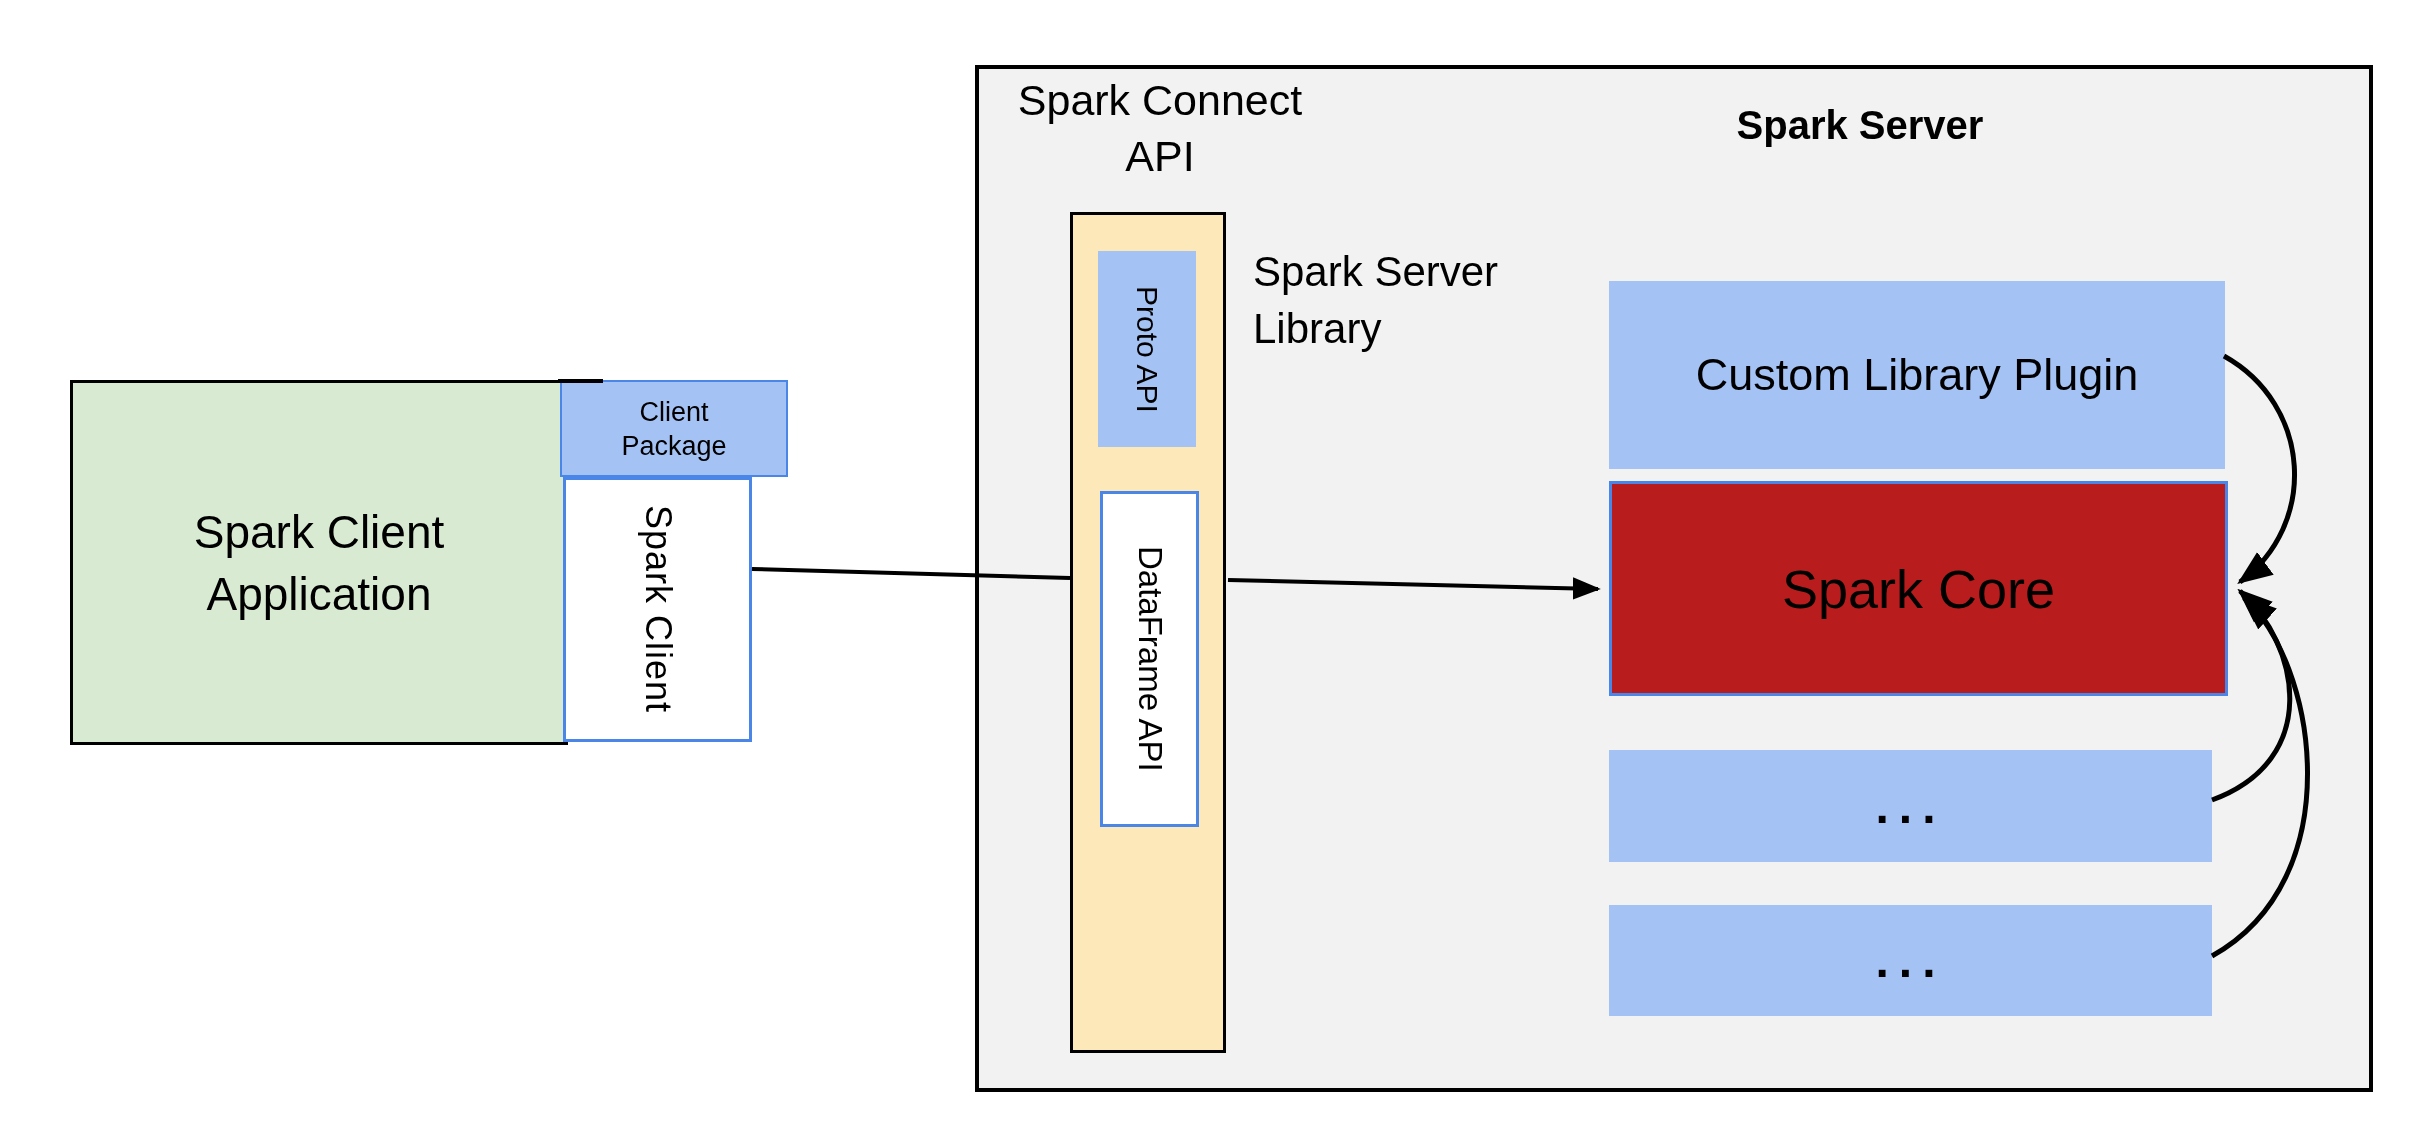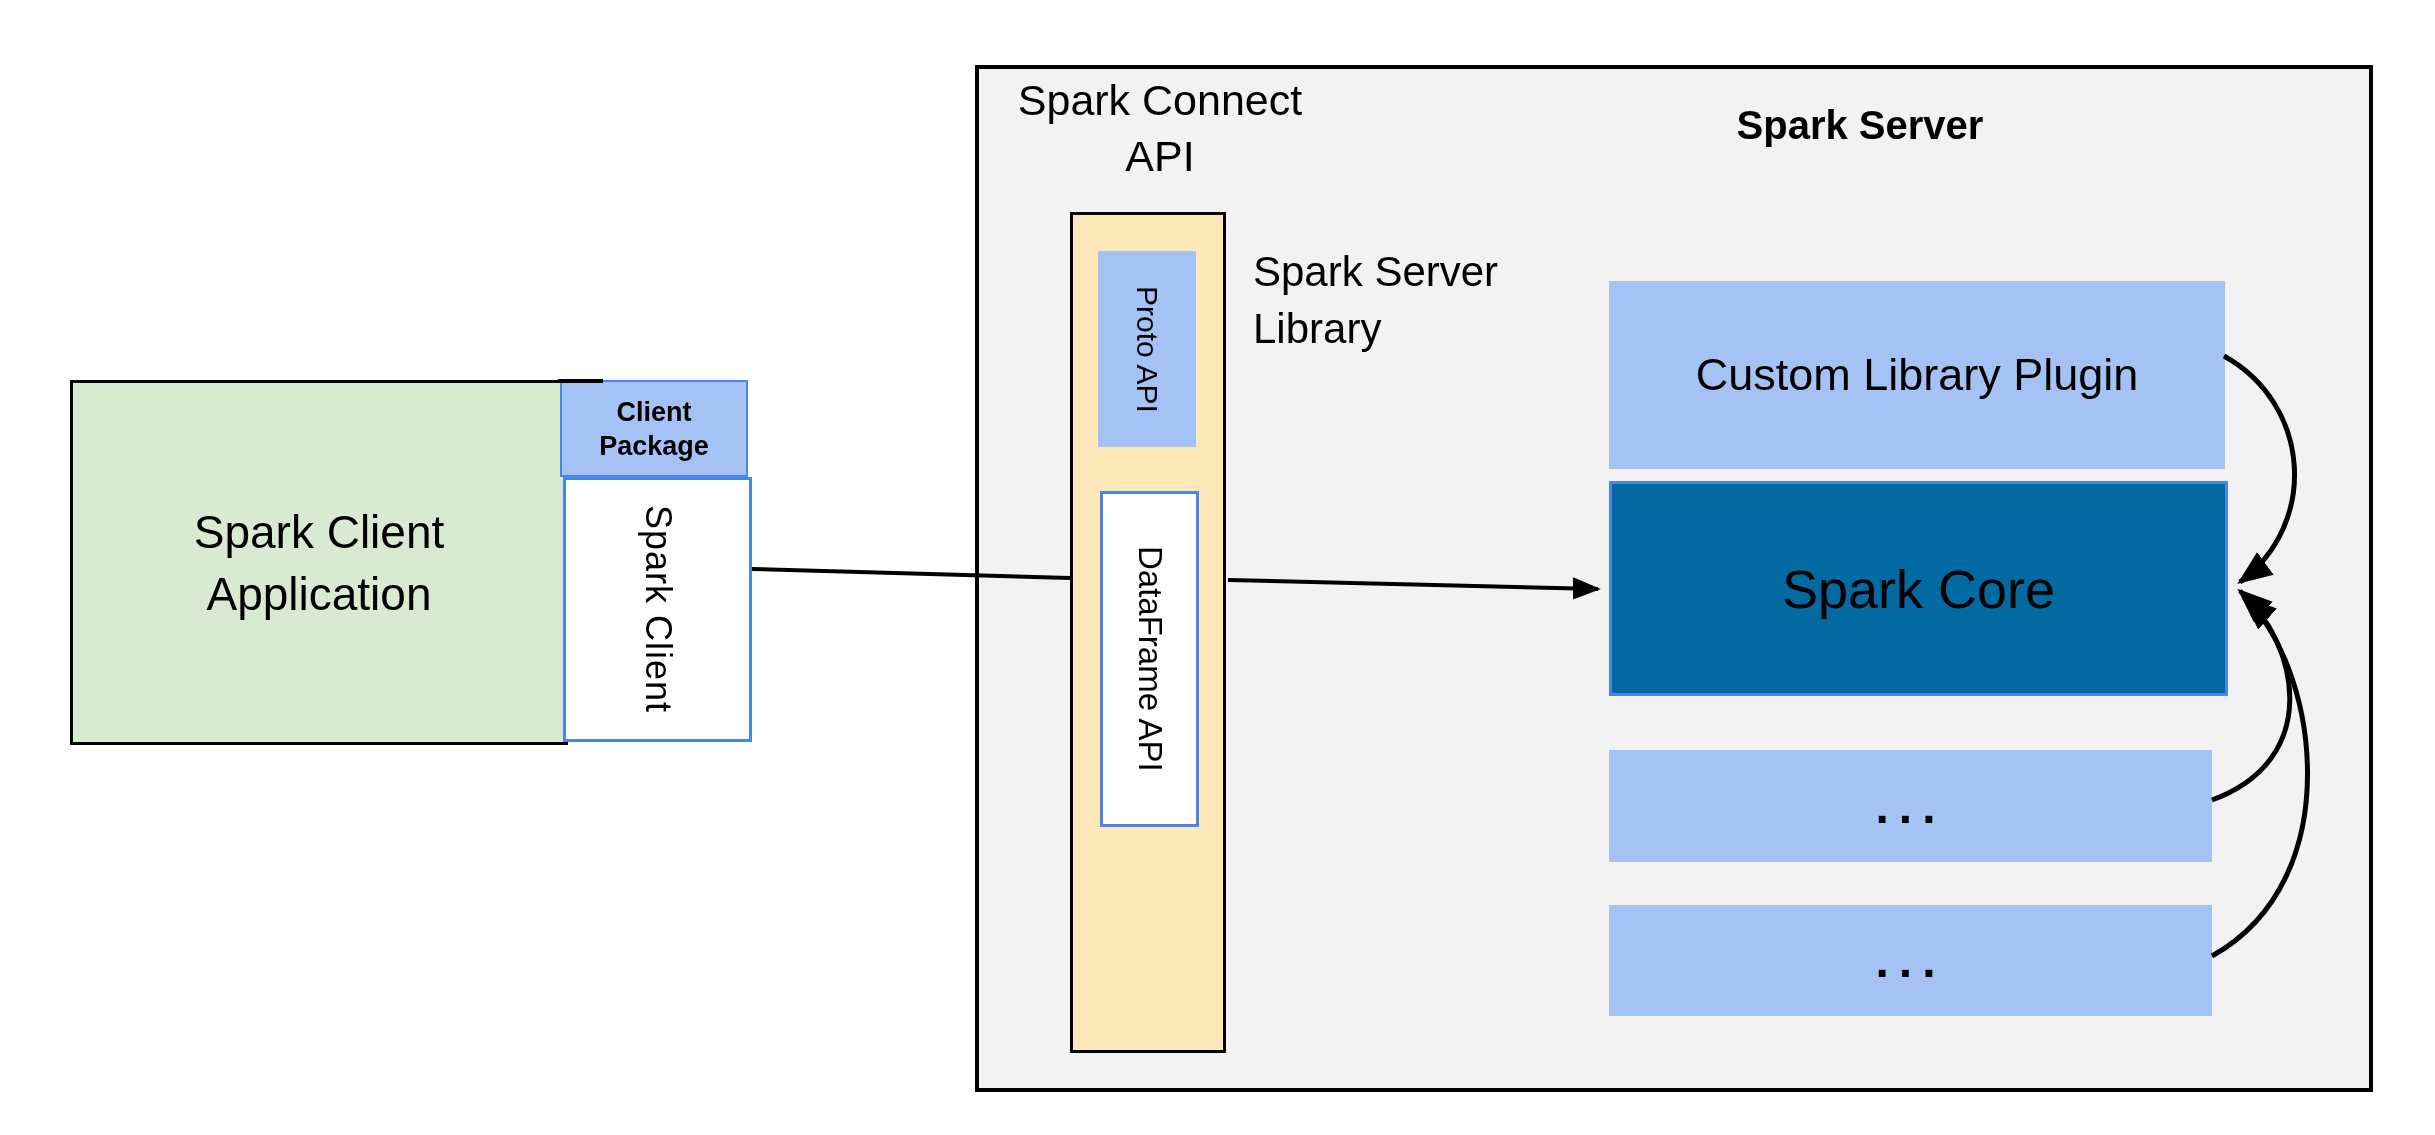--- a/index.html
+++ b/index.html
@@ -12,42 +12,42 @@
   .pre{white-space:pre-line;}
 
   
   .gray-box{left:975px;top:65px;width:1398px;height:1027px;background:#f2f2f2;border:4px solid #000;}
 
   
   .green-box{left:70px;top:380px;width:498px;height:365px;background:#d9ead3;border:3px solid #000;}
   .green-label{font-size:46px;line-height:62px;}
 
   
-  .pkg-box{left:560px;top:380px;width:188px;height:97px;background:#a4c2f4;border:2px solid #4a86e8;font-weight:bold;}
+  .pkg-box{left:560px;top:380px;width:228px;height:97px;background:#a4c2f4;border:2px solid #4a86e8;}
   .pkg-label{font-size:27px;line-height:34px;}
   .client-box{left:563px;top:477px;width:189px;height:265px;background:#fff;border:3px solid #4a86e8;}
   .vtext{writing-mode:vertical-rl;text-orientation:mixed;}
   .client-vlabel{font-size:36px;letter-spacing:1px;}
 
   
   .yellow-box{left:1070px;top:212px;width:156px;height:841px;background:#fce8b8;border:3px solid #000;}
   .proto-box{left:1098px;top:251px;width:98px;height:196px;background:#a4c2f4;}
   .proto-label{font-size:30px;}
   .df-box{left:1100px;top:491px;width:99px;height:336px;background:#fff;border:3px solid #4a86e8;}
   .df-label{font-size:33px;}
 
   
   .connect-title{left:960px;top:72px;width:400px;font-size:43px;line-height:56px;text-align:center;}
   .server-title{left:1650px;top:103px;width:420px;font-size:40px;font-weight:bold;text-align:center;}
   .library-label{left:1253px;top:243px;width:330px;font-size:42px;line-height:57px;text-align:left;}
 
   
   .plugin-box{left:1609px;top:281px;width:616px;height:188px;background:#a4c2f4;}
   .plugin-label{font-size:45px;}
-  .core-box{left:1609px;top:481px;width:619px;height:215px;background:#0369a1;border:3px solid #4a86e8;}
+  .core-box{left:1609px;top:481px;width:619px;height:215px;background:#b91c1c;border:3px solid #4a86e8;}
   .core-label{font-size:54px;}
   .ellipsis-box1{left:1609px;top:750px;width:603px;height:112px;background:#a4c2f4;}
   .ellipsis-box2{left:1609px;top:905px;width:603px;height:111px;background:#a4c2f4;}
   .ellipsis-label{font-size:48px;font-weight:bold;letter-spacing:10px;}
 
   .connector-layer{left:0;top:0;width:2435px;height:1135px;pointer-events:none;}
 </style>
 </head>
 <body>
 

